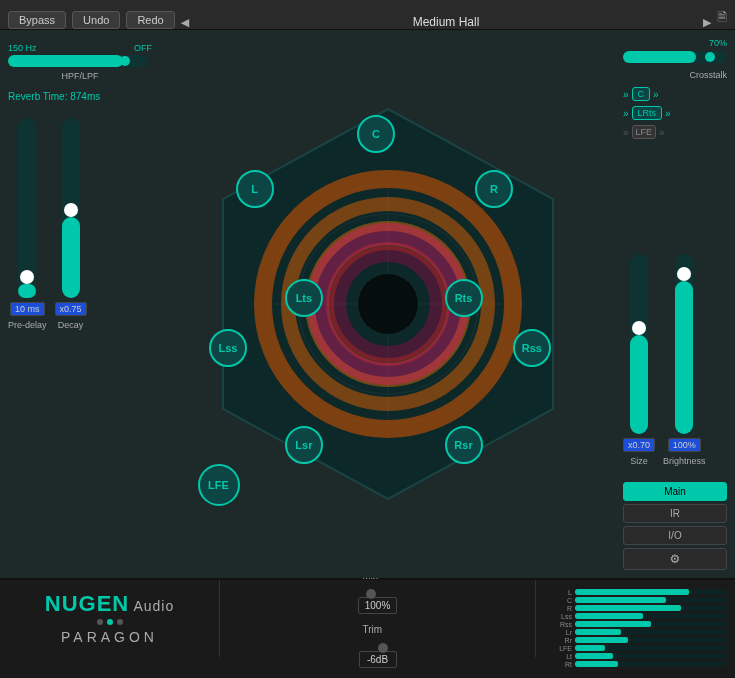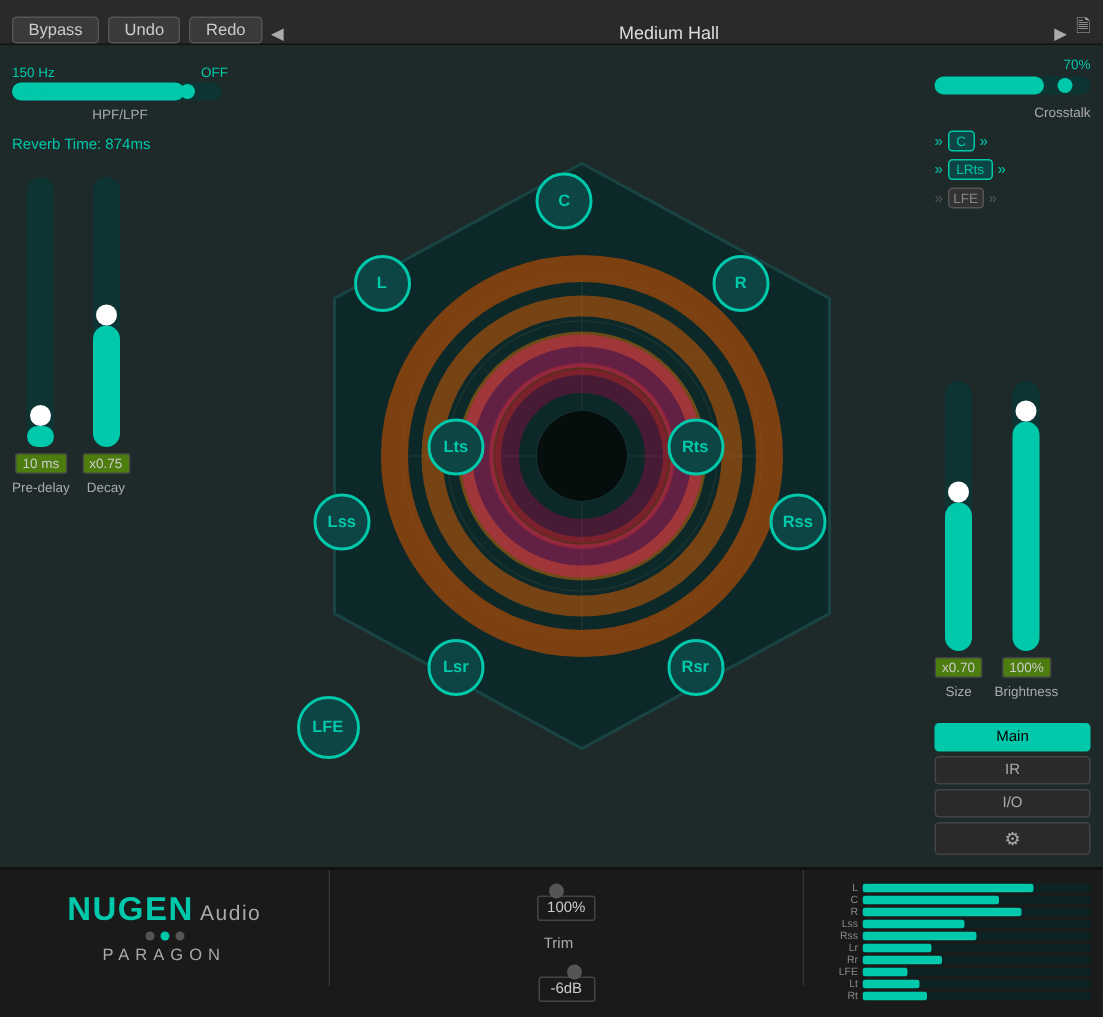--- a/index.html
+++ b/index.html
@@ -181,21 +181,21 @@
     .v-slider-thumb {
       width: 14px;
       height: 14px;
       background: white;
       border-radius: 50%;
       position: absolute;
       left: 2px;
       cursor: pointer;
     }
     .v-slider-value {
-      background: #4d7c0f;
+      background: #1d4ed8;
       border: 1px solid #444;
       border-radius: 2px;
       padding: 1px 4px;
       font-size: 9px;
       color: #ccc;
       text-align: center;
       min-width: 32px;
     }
     .v-slider-label {
       font-size: 9px;
@@ -331,21 +331,21 @@
       font-size: 22px;
       font-weight: bold;
       color: white;
       letter-spacing: 1px;
       line-height: 1;
     }
     .nugen-logo span {
       color: #00c8aa;
     }
     .paragon-text {
-      font-size: 11px;
+      font-size: 14px;
       color: #aaa;
       letter-spacing: 4px;
       margin-top: 4px;
     }
     .logo-dots {
       display: flex;
       gap: 4px;
       margin-top: 4px;
     }
     .logo-dot {

